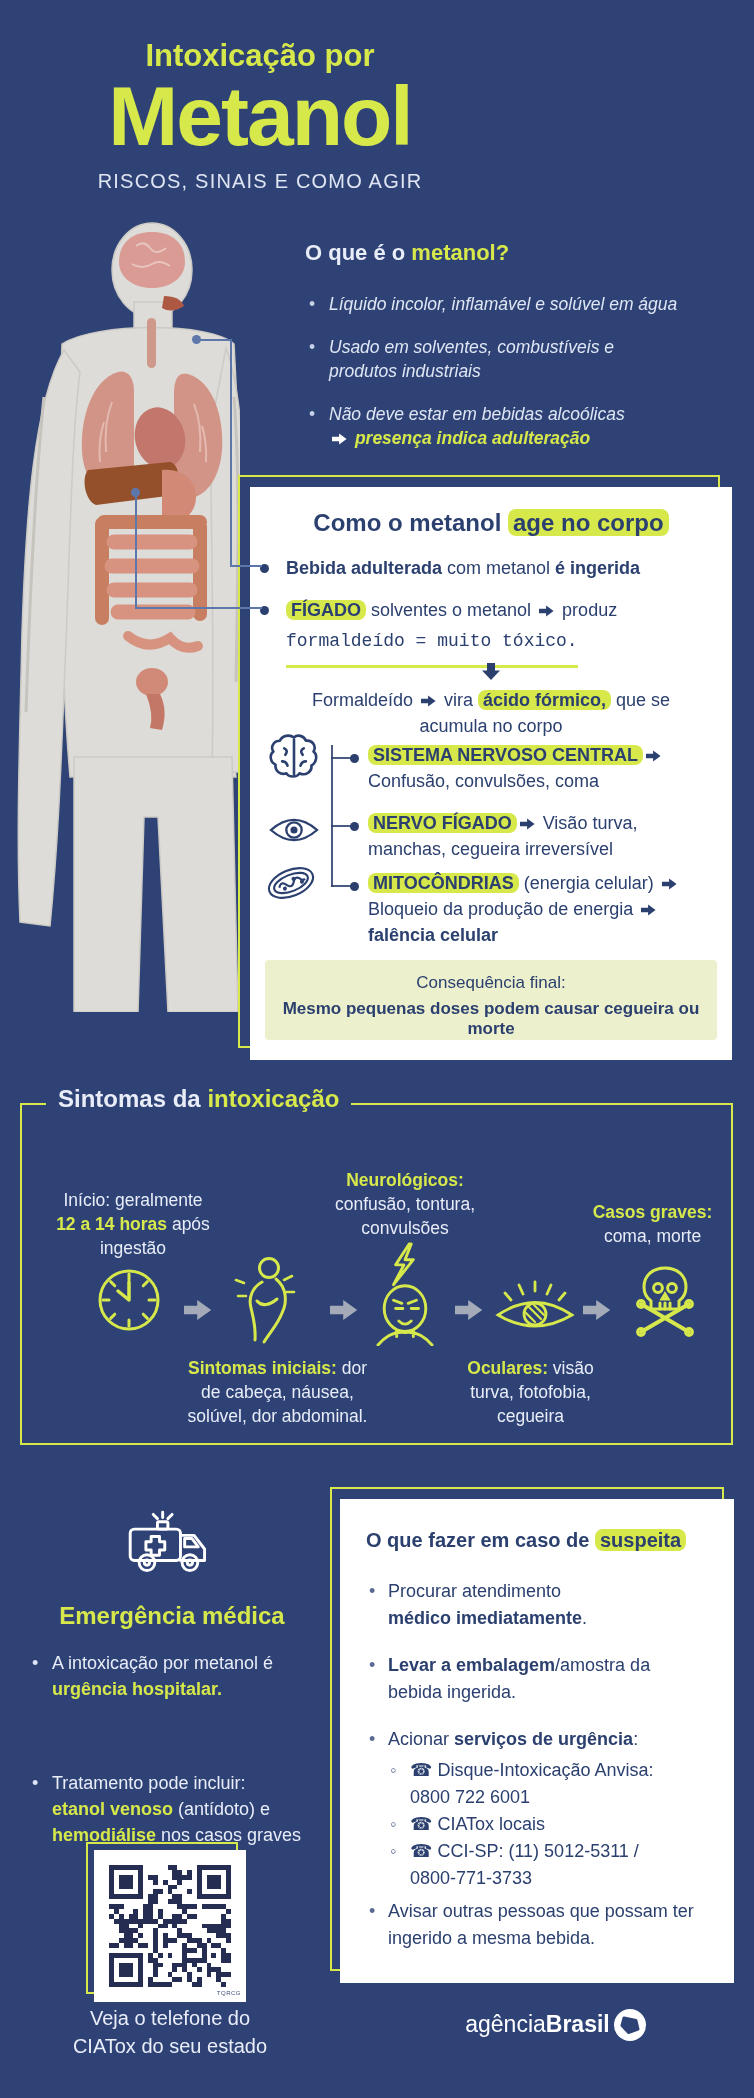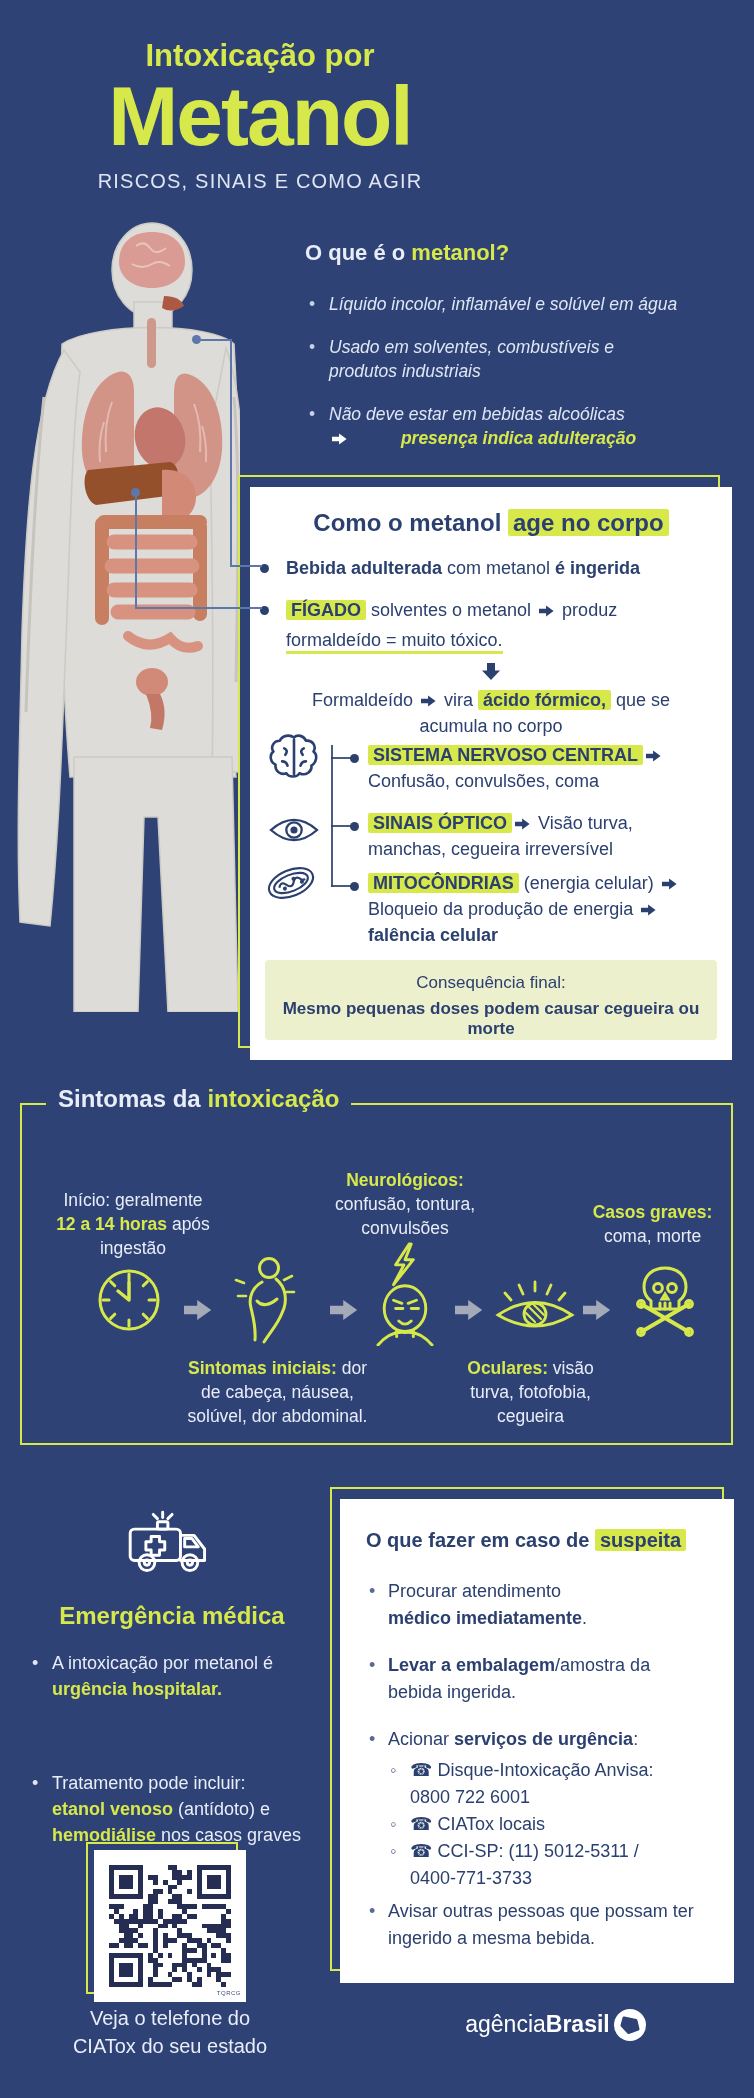--- a/index.html
+++ b/index.html
@@ -6,41 +6,41 @@
     --bg:#2e4276; --accent:#d7e84b; --navy:#2b406f; --pale:#edf0cd;
     --agray:#a4aab8; --conn:#5d77aa; --soft:#e9edf8;
   }
   *{margin:0;padding:0;box-sizing:border-box;}
   body{background:#1c2a4e;font-family:"Liberation Sans",sans-serif;}
   .page{position:relative;width:754px;height:2098px;background:var(--bg);overflow:hidden;margin:0 auto;}
   .abs{position:absolute;}
   .w{color:var(--soft);}
   .ac{color:var(--accent);}
   .b{font-weight:700;}
-  .it{font-style:italic;margin-left:46px;}
+  .it{font-style:italic;}
   .ctr{text-align:center;}
-  .mark{background:var(--accent);color:var(--navy);font-weight:800;padding:0 5px;border-radius:2px;}
+  .mark{background:var(--accent);color:var(--navy);font-weight:800;padding:0 5px;border-radius:8px;}
   .card{position:absolute;background:#fff;z-index:3;}
   .outl{position:absolute;border:2px solid var(--accent);z-index:2;}
   .cline{position:absolute;background:var(--conn);z-index:4;}
   .cdot{position:absolute;width:9px;height:9px;border-radius:50%;background:var(--conn);z-index:5;}
   .ndot{position:absolute;width:9px;height:9px;border-radius:50%;background:var(--navy);}
   .arr{display:inline-block;width:15px;height:12px;vertical-align:-1px;margin:0 3px;}
   .header{left:20px;top:38px;width:480px;text-align:center;z-index:6;}
   .kicker{font-size:31px;font-weight:800;color:var(--accent);}
   .title{font-size:84px;font-weight:800;color:var(--accent);letter-spacing:-2px;line-height:1.02;}
   .subtitle{font-size:20px;color:#dfe5f2;letter-spacing:1.2px;margin-top:10px;}
   .whatis{left:305px;top:240px;width:435px;z-index:6;}
   .whatis .h{font-size:22px;font-weight:800;margin-bottom:26px;}
   .wbul{position:relative;padding-left:24px;font-size:17.5px;line-height:24px;font-style:italic;color:#dfe6f4;margin-bottom:19px;}
   .wbul::before{content:"•";position:absolute;left:4px;top:0;font-style:normal;color:#c6d0e6;}
   .card1{left:250px;top:487px;width:482px;height:573px;}
   .c1title{left:0;top:22px;width:100%;text-align:center;font-size:24px;font-weight:800;color:var(--navy);}
   .c1txt{font-size:18px;line-height:26px;color:var(--navy);}
-  .hl-under{border-bottom:3px solid var(--accent);padding-bottom:1px;}
+  .hl-under{border-bottom:3px solid var(--accent);padding-bottom:14px;font-family:Liberation Mono, monospace;}
   .tree{position:absolute;background:var(--navy);opacity:.85;}
   .organ-mark{font-size:18px;font-weight:800;}
   .conseq{position:absolute;left:15px;top:473px;width:452px;height:80px;background:var(--pale);border-radius:4px;text-align:center;color:var(--navy);}
   .symbox{position:absolute;left:20px;top:1103px;width:713px;height:342px;border:2px solid var(--accent);z-index:2;}
   .symtitle{position:absolute;left:46px;top:1085px;background:var(--bg);padding:0 12px;font-size:24px;font-weight:800;z-index:3;}
   .symtxt{font-size:17.5px;line-height:24px;color:var(--soft);text-align:center;z-index:3;}
   .symtxt .ac{font-weight:700;}
   .icon{position:absolute;z-index:3;}
   .emtitle{left:22px;top:1602px;width:300px;text-align:center;font-size:24px;font-weight:800;color:var(--accent);}
   .embul{position:relative;padding-left:22px;font-size:18px;line-height:26px;color:var(--soft);}
@@ -195,21 +195,21 @@
       </g>
     </svg>
 
     <div class="abs c1txt" style="left:118px;top:255px;width:350px">
       <div><span class="mark organ-mark">SISTEMA NERVOSO CENTRAL</span><svg class="arr" viewBox="0 0 18 14" style="color:var(--navy)">
             <path fill="currentColor" d="M0,4.2 h8.5 V0.5 L17.5,7 8.5,13.5 V9.8 H0 z"></path>
           </svg></div>
       <div>Confusão, convulsões, coma</div>
     </div>
     <div class="abs c1txt" style="left:118px;top:323px;width:350px">
-      <div><span class="mark organ-mark">SINAIS ÓPTICO</span><svg class="arr" viewBox="0 0 18 14" style="color:var(--navy)">
+      <div><span class="mark organ-mark">NERVO FÍGADO</span><svg class="arr" viewBox="0 0 18 14" style="color:var(--navy)">
             <path fill="currentColor" d="M0,4.2 h8.5 V0.5 L17.5,7 8.5,13.5 V9.8 H0 z"></path>
           </svg><span> Visão turva,</span></div>
       <div>manchas, cegueira irreversível</div>
     </div>
     <div class="abs c1txt" style="left:118px;top:383px;width:350px">
       <div><span class="mark organ-mark">MITOCÔNDRIAS</span><span> (energia celular) </span><svg class="arr" viewBox="0 0 18 14" style="color:var(--navy)">
             <path fill="currentColor" d="M0,4.2 h8.5 V0.5 L17.5,7 8.5,13.5 V9.8 H0 z"></path>
           </svg></div>
       <div><span>Bloqueio da produção de energia </span><svg class="arr" viewBox="0 0 18 14" style="color:var(--navy)">
             <path fill="currentColor" d="M0,4.2 h8.5 V0.5 L17.5,7 8.5,13.5 V9.8 H0 z"></path>
@@ -564,21 +564,21 @@
         <span>Acionar </span><span class="b">serviços de urgência</span><span>:</span>
         <div class="ssub" style="margin-top:4px">
           <div><span class="ph">☎</span><span>Disque-Intoxicação Anvisa:</span></div>
           <div>0800 722 6001</div>
         </div>
         <div class="ssub">
           <span class="ph">☎</span><span>CIATox locais</span>
         </div>
         <div class="ssub">
           <div><span class="ph">☎</span><span>CCI-SP: (11) 5012-5311 /</span></div>
-          <div>0400-771-3733</div>
+          <div>0800-771-3733</div>
         </div>
       </div>
       <div class="sbul">
         <div>Avisar outras pessoas que possam ter</div>
         <div>ingerido a mesma bebida.</div>
       </div>
     </div>
   </div>
 
   <div class="abs footer">

